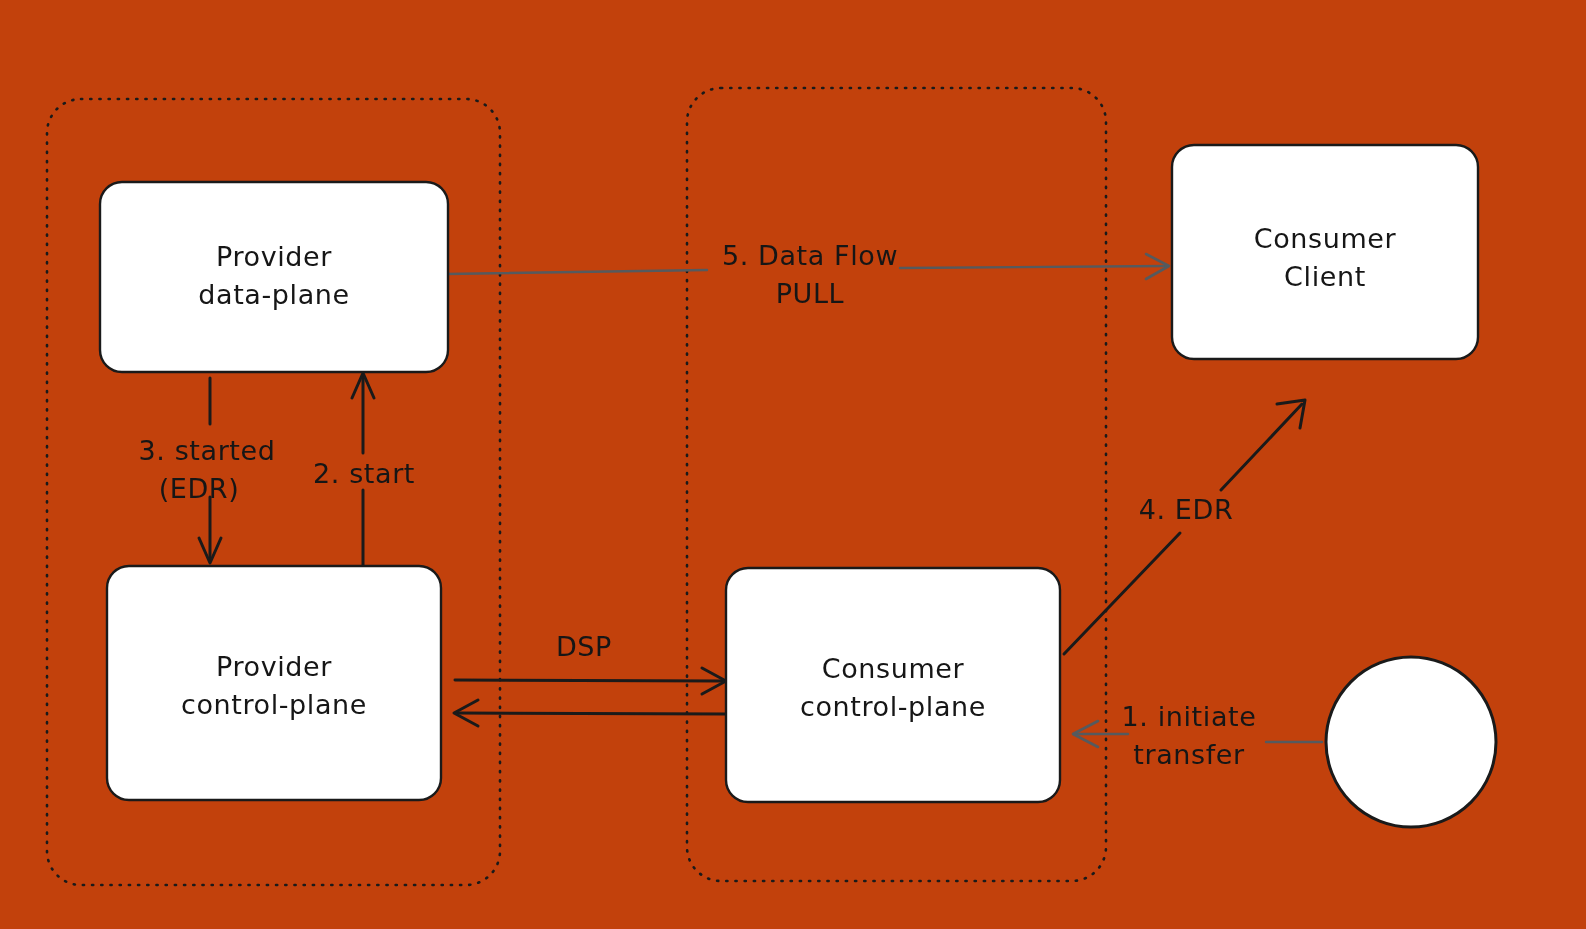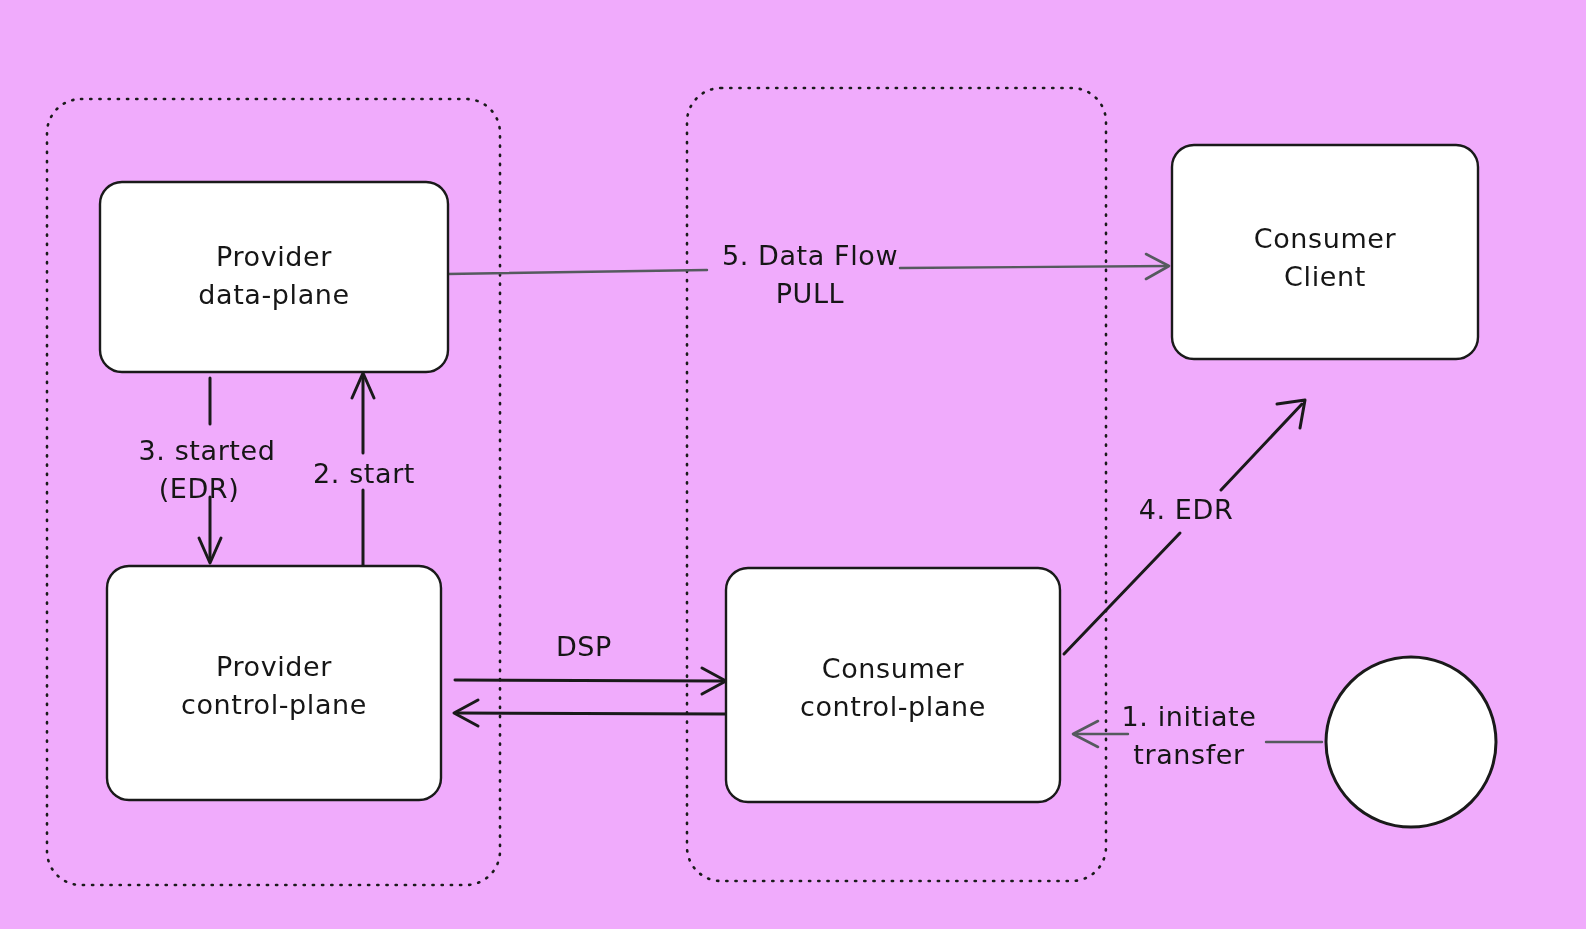--- a/index.html
+++ b/index.html
@@ -8,21 +8,21 @@
     padding: 0;
     background: #ffffff;
   }
   body {
     font-family: "DejaVu Sans", sans-serif;
   }
   #canvas {
     position: relative;
     width: 1586px;
     height: 929px;
-    background: #f0abfc;
+    background: #c2410c;
     overflow: hidden;
   }
   svg.diagram {
     position: absolute;
     left: 0;
     top: 0;
     width: 1586px;
     height: 929px;
   }
   .zone-rect {

